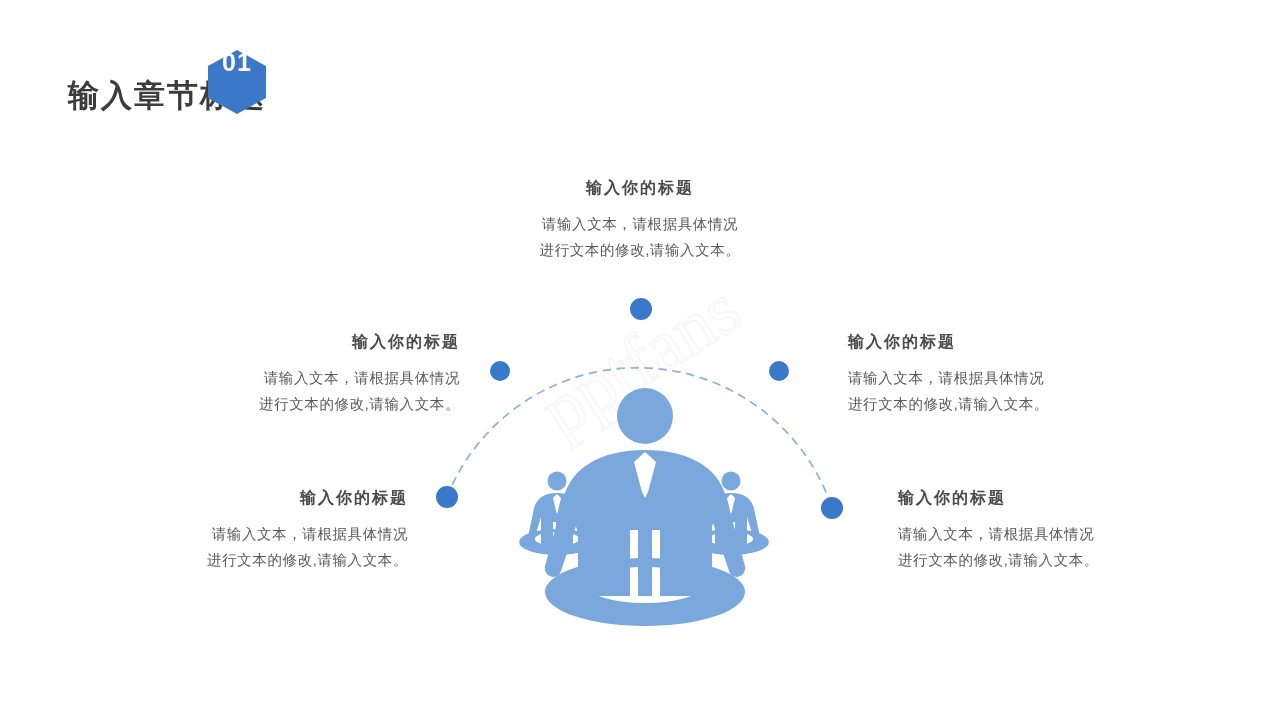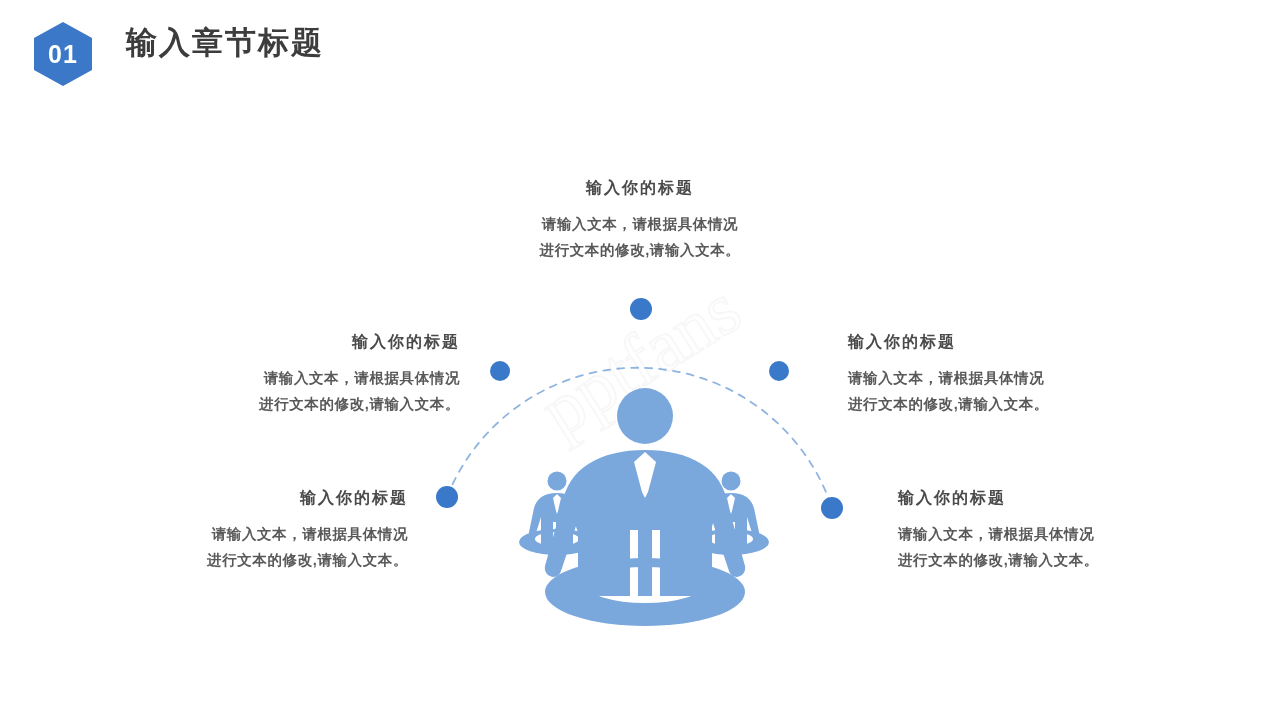--- a/index.html
+++ b/index.html
@@ -12,24 +12,25 @@
     background: #ffffff;
     font-family: "Liberation Sans", "DejaVu Sans", sans-serif;
     overflow: hidden;
     position: relative;
   }
 
   
   .header {
     position: absolute;
     left: 34px;
-    top: 22px;
+    top: 50px;
     display: flex;
-    align-items: flex-start;
+    align-items: flex-end;
     height: 60px;
+    flex-direction: column;
   }
   .hex-badge {
     position: relative;
     width: 58px;
     height: 64px;
     display: flex;
     align-items: center;
     justify-content: center;
   }
   .hex-shape {
@@ -84,21 +85,21 @@
   .block .b-title {
     font-size: 16px;
     font-weight: bold;
     color: #4a4a4a;
     letter-spacing: 2px;
     margin-bottom: 12px;
     white-space: nowrap;
   }
   .block .b-line {
     font-size: 14.5px;
-    font-weight: bold;
+    font-weight: normal;
     color: #595959;
     letter-spacing: 0.6px;
     line-height: 26px;
     white-space: nowrap;
   }
   .align-right { text-align: right; }
   .align-left  { text-align: left;  }
   .align-center{ text-align: center;}
 
   

